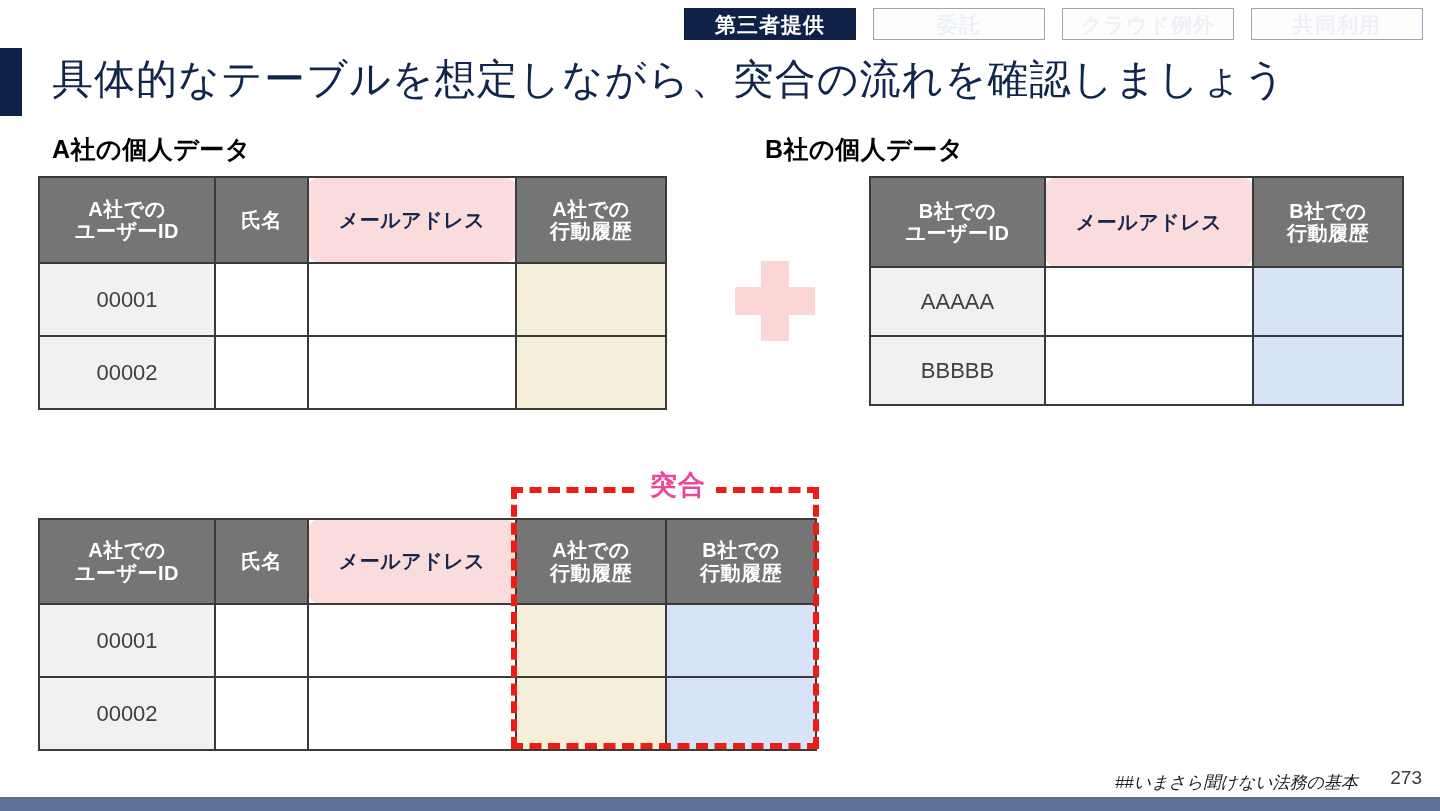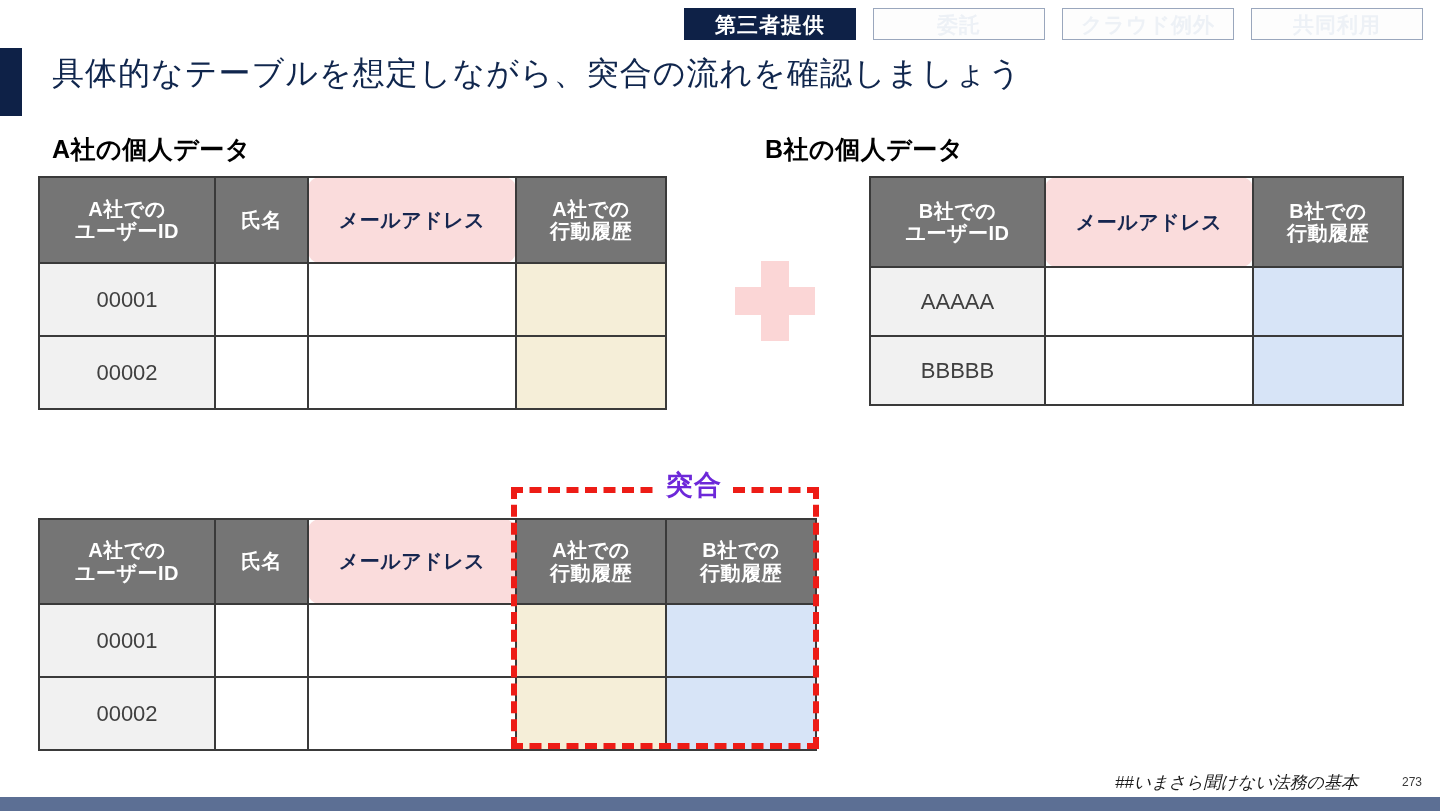--- a/index.html
+++ b/index.html
@@ -50,21 +50,21 @@
     left: 0px;
     top: 48px;
     width: 22px;
     height: 68px;
     background: #0e2147;
   }
   #page-title {
     position: absolute;
     left: 52px;
     top: 52px;
-    font-size: 32px;
+    font-size: 41px;
     font-weight: 500;
     color: #10264d;
     letter-spacing: 1px;
     white-space: nowrap;
   }
 
   
   .section-label {
     position: absolute;
     font-size: 25px;
@@ -167,25 +167,25 @@
     left: 511px;
     top: 487px;
     width: 308px;
     height: 262px;
     border: 6px dashed #ed1c16;
     box-sizing: border-box;
     pointer-events: none;
   }
   #match-label {
     position: absolute;
-    left: 656px;
+    left: 640px;
     top: 470px;
     font-size: 27px;
     font-weight: bold;
-    color: #6d28d9;
+    color: #ec4899;
     background: #ffffff;
     padding: 0 10px;
     letter-spacing: 1px;
     line-height: 30px;
   }
 
   
   #footer-bar {
     position: absolute;
     left: 0;
@@ -200,21 +200,21 @@
     bottom: 17px;
     font-size: 17px;
     color: #1a1a1a;
     white-space: nowrap;
     font-style: italic;
   }
   #page-number {
     position: absolute;
     right: 18px;
     bottom: 22px;
-    font-size: 12px;
+    font-size: 19px;
     color: #3a3a3a;
   }
 </style>
 </head>
 <body>
 
 <div id="tab-strip">
   <div class="tab-pill active">第三者提供</div>
   <div class="tab-pill inactive">委託</div>
   <div class="tab-pill inactive">クラウド例外</div>

